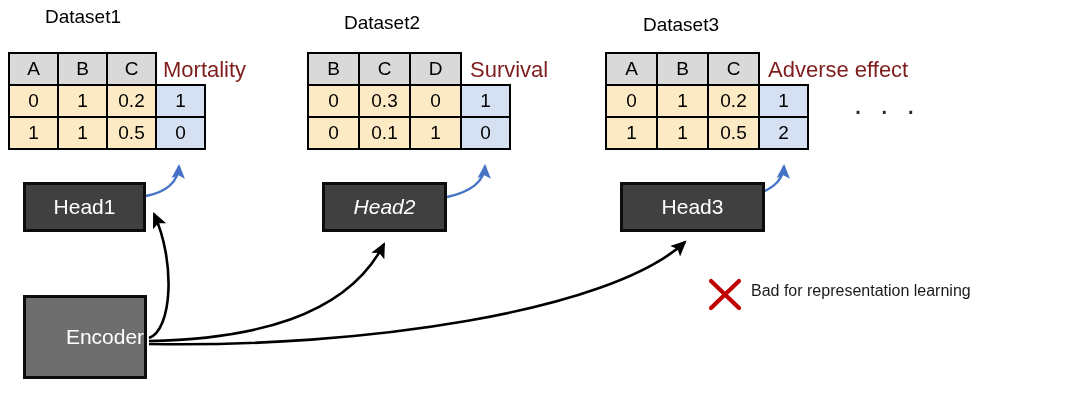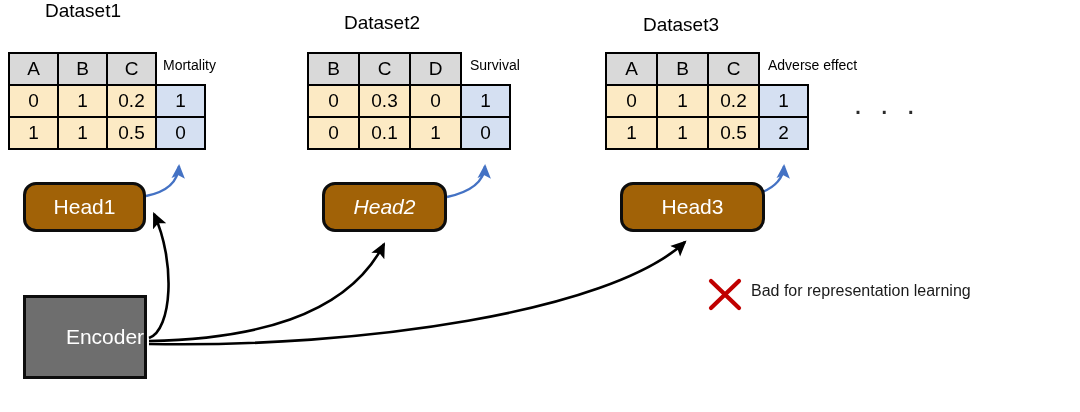--- a/index.html
+++ b/index.html
@@ -47,22 +47,22 @@
     height: 32px;
     box-sizing: border-box;
   }
   .tbl th { background: #D9D9D9; }
   .tbl td.feat { background: #FCEAC4; }
   .tbl td.tgt  { background: #D5E0F2; }
   .tbl th.tgt-head { background: transparent; border: none; }
 
   
   .tgt-label {
-    font-size: 14px;
-    color: #000000;
+    font-size: 22px;
+    color: #7f1d1d;
     white-space: nowrap;
   }
 
   
   .ellipsis {
     font-size: 30px;
     color: #2b2b2b;
     letter-spacing: 4px;
     line-height: 1;
     white-space: nowrap;
@@ -72,21 +72,21 @@
   .box {
     border: 3px solid #0d0d0d;
     display: flex;
     align-items: center;
     justify-content: center;
     box-sizing: border-box;
     color: #ffffff;
     font-size: 21px;
     white-space: nowrap;
   }
-  .box.head { background: #a16207; border-radius: 13px; }
+  .box.head { background: #404040; }
   .box.encoder { background: #6E6E6E; }
 
   
   .note-text {
     font-size: 16px;
     color: #1a1a1a;
     white-space: nowrap;
   }
 </style>
 </head>
@@ -113,21 +113,21 @@
   <path d="M447,197 C470,192 484,182 485,166" fill="none" stroke="#4472C4" stroke-width="2.4" marker-end="url(#arrowBlue)"></path>
 
   <path d="M746,197 C770,192 783,182 784,166" fill="none" stroke="#4472C4" stroke-width="2.4" marker-end="url(#arrowBlue)"></path>
 
   <g>
     <line x1="711" y1="281" x2="739" y2="308" stroke="#C00000" stroke-width="4.2" stroke-linecap="round"></line>
     <line x1="739" y1="281" x2="711" y2="308" stroke="#C00000" stroke-width="4.2" stroke-linecap="round"></line>
   </g>
 </svg>
 
-<div class="abs ds-title" style="left:8px; top:0; width:150px;">Dataset1</div>
+<div class="abs ds-title" style="left:8px; top:6px; width:150px;">Dataset1</div>
 
 <table class="abs tbl" style="left:8px; top:52px;">
   <tbody>
       <tr>
     <th style="width:49px;">A</th>
     <th style="width:49px;">B</th>
     <th style="width:49px;">C</th>
     <th class="tgt-head" style="width:49px;"></th>
   </tr>
   <tr>

